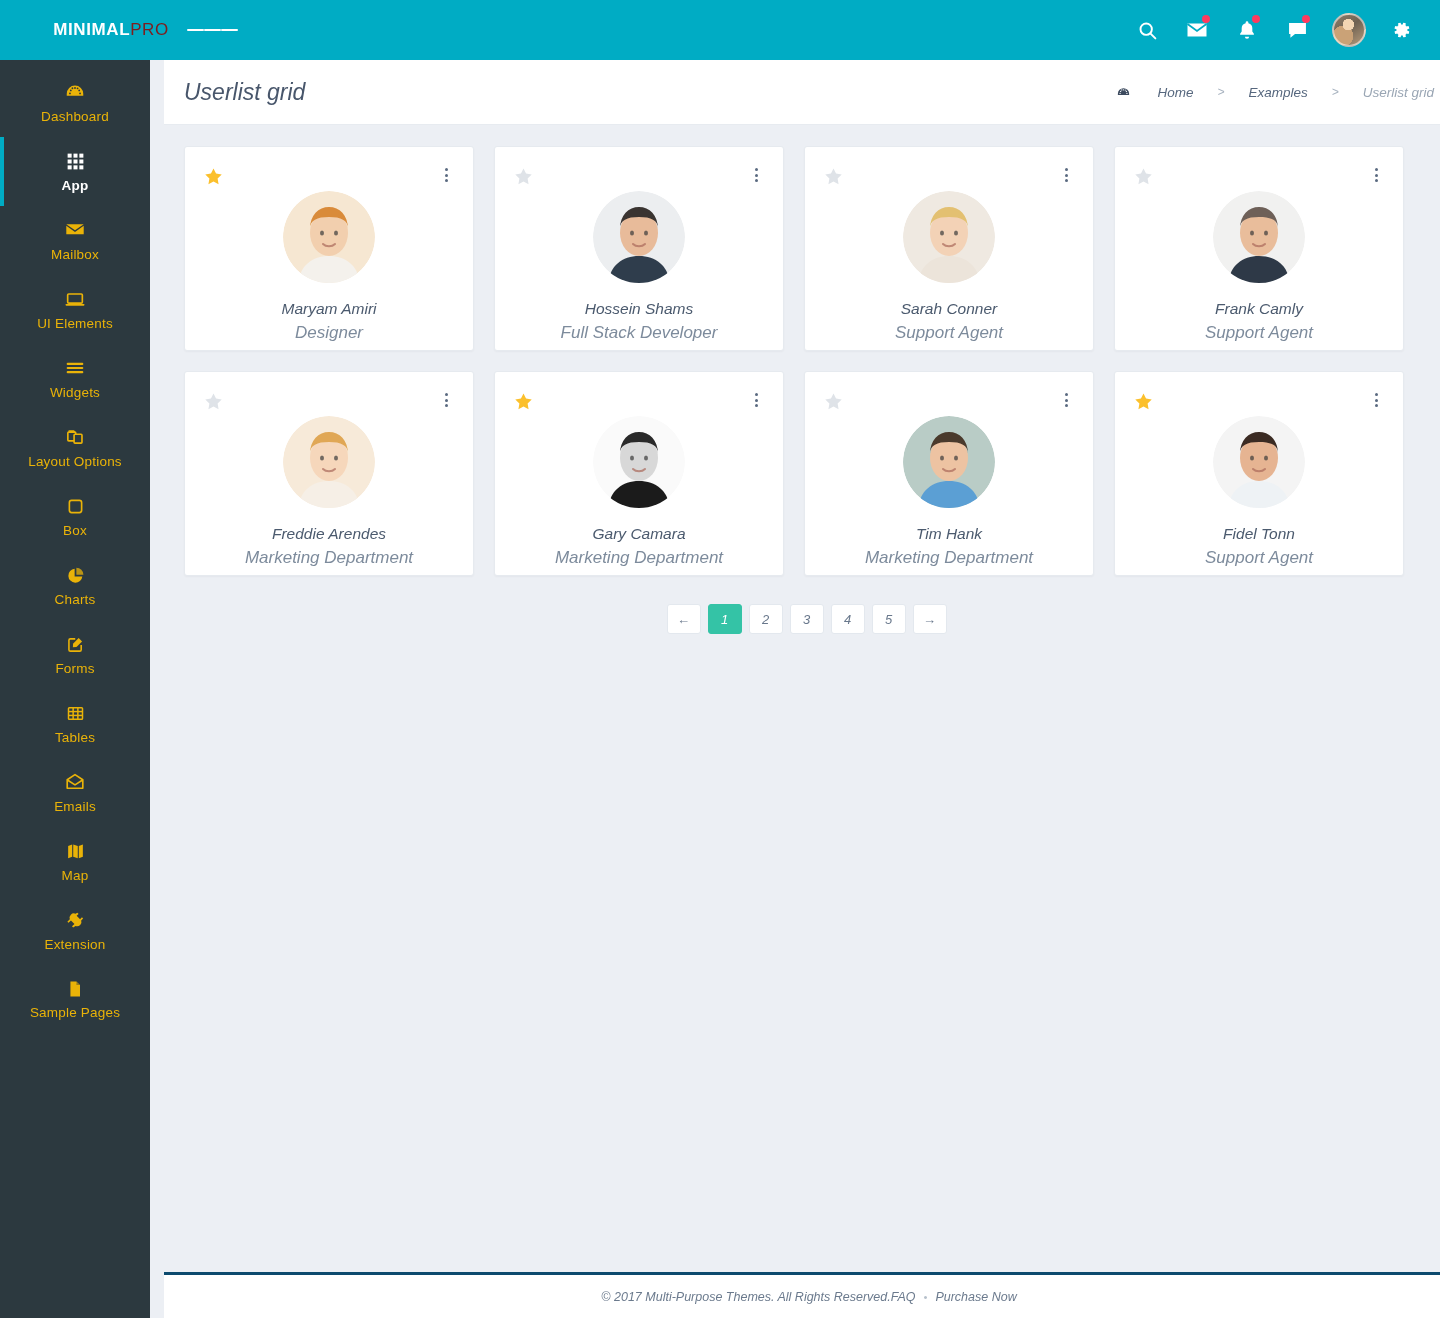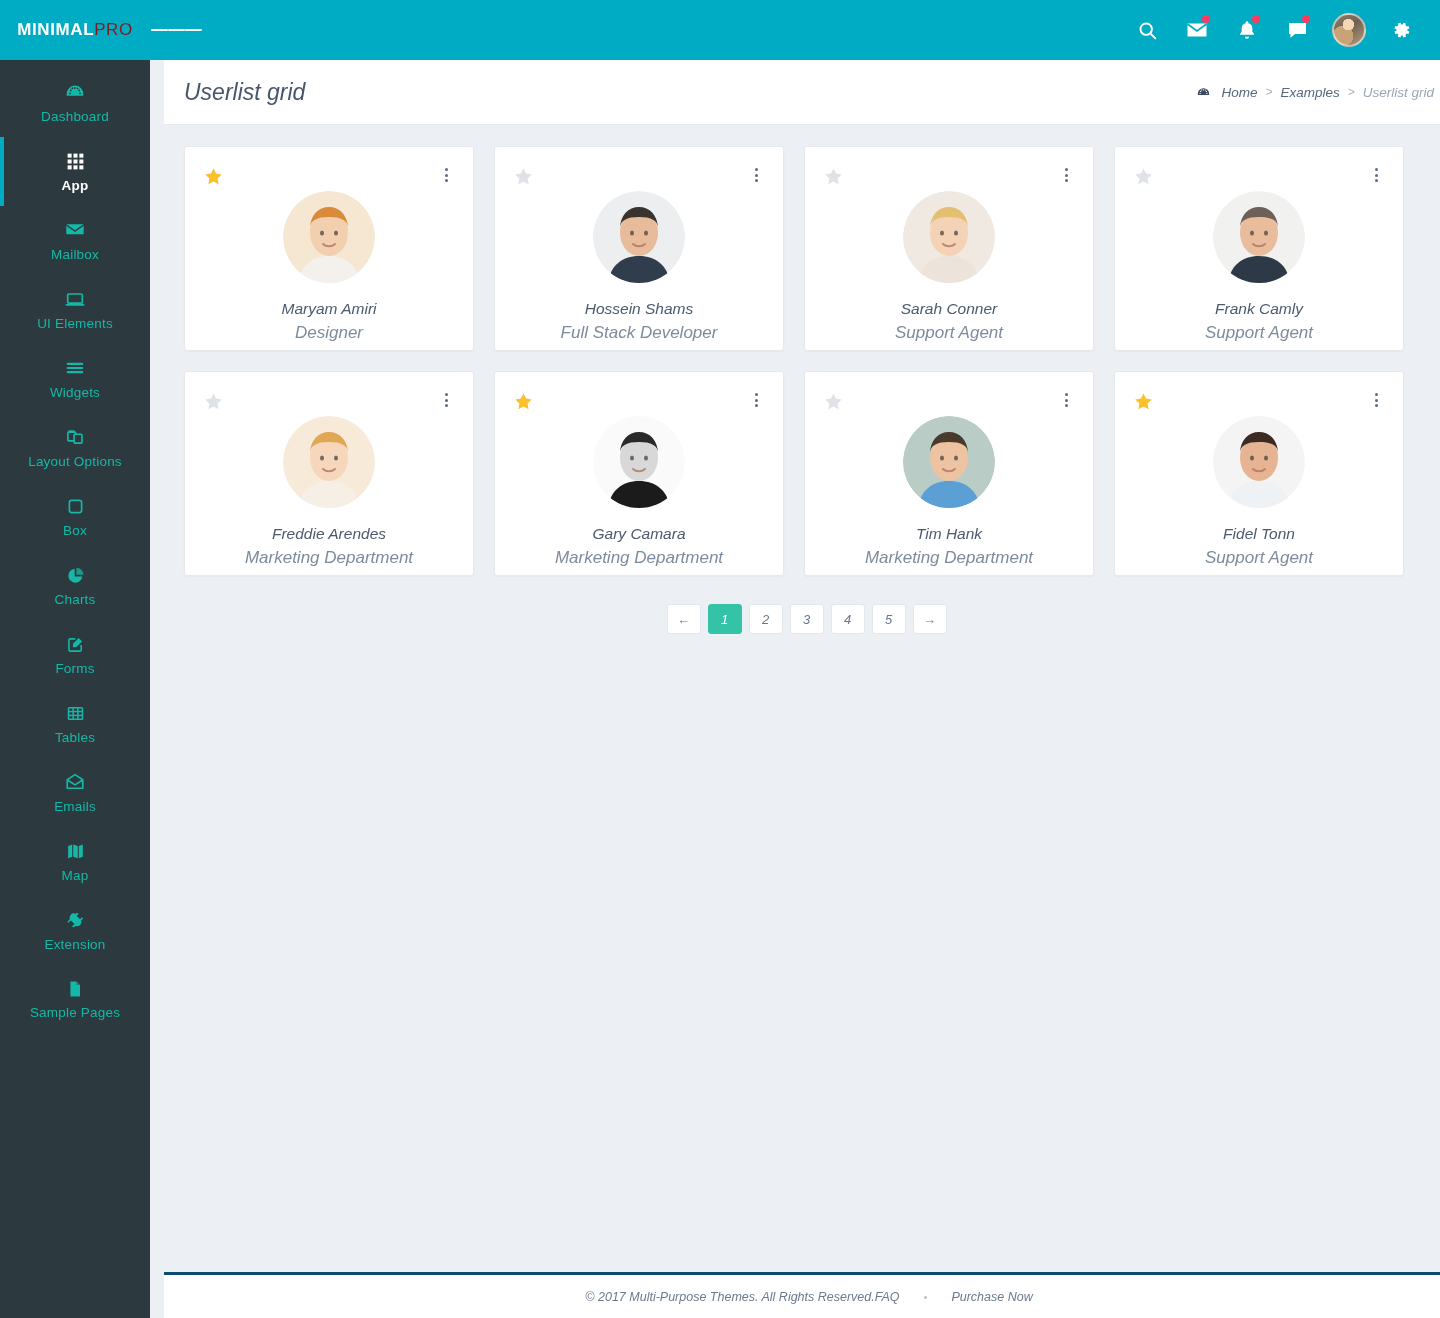--- a/index.html
+++ b/index.html
@@ -11,20 +11,21 @@
   }
   .app { position: relative; width: 1440px; height: 1318px; }
 
   
   .topbar {
     position: absolute; top: 0; left: 0;
     width: 1440px; height: 60px;
     background: #00acc4;
     display: flex; align-items: center;
     z-index: 10;
+    padding-left: 36px;
   }
   .brand {
     width: 150px; height: 60px;
     display: flex; align-items: center; justify-content: center;
     letter-spacing: .6px; user-select: none;
   }
   .brand .b1 { color: #ffffff; font-weight: 700; font-size: 17px; }
   .brand .b2 { color: #7f1d1d; font-weight: 400; font-size: 17px; }
   .hamburger {
     width: 52px; height: 60px;
@@ -63,42 +64,42 @@
     overflow: hidden;
     padding-top: 8px;
   }
   .nav-item {
     position: relative;
     height: 69px;
     display: flex; flex-direction: column;
     align-items: center; justify-content: center;
     gap: 7px;
     cursor: pointer; text-decoration: none;
-    color: #14b8a6;
+    color: #eab308;
   }
   .nav-item .nlabel { font-size: 13.5px; line-height: 1; letter-spacing: .2px; }
   .nav-item svg { display: block; }
   .nav-item.active { color: #ffffff; }
   .nav-item.active::before {
     content: ""; position: absolute; left: 0; top: 0;
     width: 4px; height: 69px; background: #00acc4;
   }
   .nav-item.active .nlabel { font-weight: 600; }
 
   
   .content { position: absolute; top: 60px; left: 164px; width: 1290px; height: 1258px; font-style: italic; }
 
   .page-head {
     height: 65px; background: #ffffff;
     display: flex; align-items: center; justify-content: space-between;
     padding: 0 20px 0 20px;
     border-bottom: 1px solid #e7ebf0;
   }
   .page-title { font-size: 23px; color: #48566b; font-weight: 400; }
-  .crumbs { display: flex; align-items: flex-start; gap: 8px; font-size: 13.5px; }
+  .crumbs { display: flex; align-items: flex-start; gap: 24px; font-size: 13.5px; }
   .crumbs a { color: #56677e; text-decoration: none; }
   .crumbs .sep { color: #a7b2bf; font-size: 12px; }
   .crumbs .cur { color: #9aa6b4; }
   .crumb-ico { display: flex; align-items: center; margin-right: 2px; }
 
   .main {
     background: #eceff4;
     height: 1147px;
     padding: 21px 25px 0 20px;
   }
@@ -148,21 +149,21 @@
   }
   .pbtn.active { background: #34c3a6; border-color: #34c3a6; color: #fff; }
 
   
   .footer {
     height: 46px; background: #ffffff;
     border-top: 3px solid #0c4a6e;
     display: flex; align-items: center; justify-content: center;
     padding: 0 20px; font-size: 12.5px; color: #6b7a8d;
   }
-  .footer-links { display: flex; align-items: center; gap: 24px; }
+  .footer-links { display: flex; align-items: center; gap: 8px; }
   .footer-links a { color: #6b7a8d; text-decoration: none; cursor: pointer; }
   .footer-links .fdot { color: #b6c0cb; font-size: 11px; }
 </style>
 </head>
 <body>
 
 <div class="app">
 
   <div class="topbar">
     <div class="brand">

